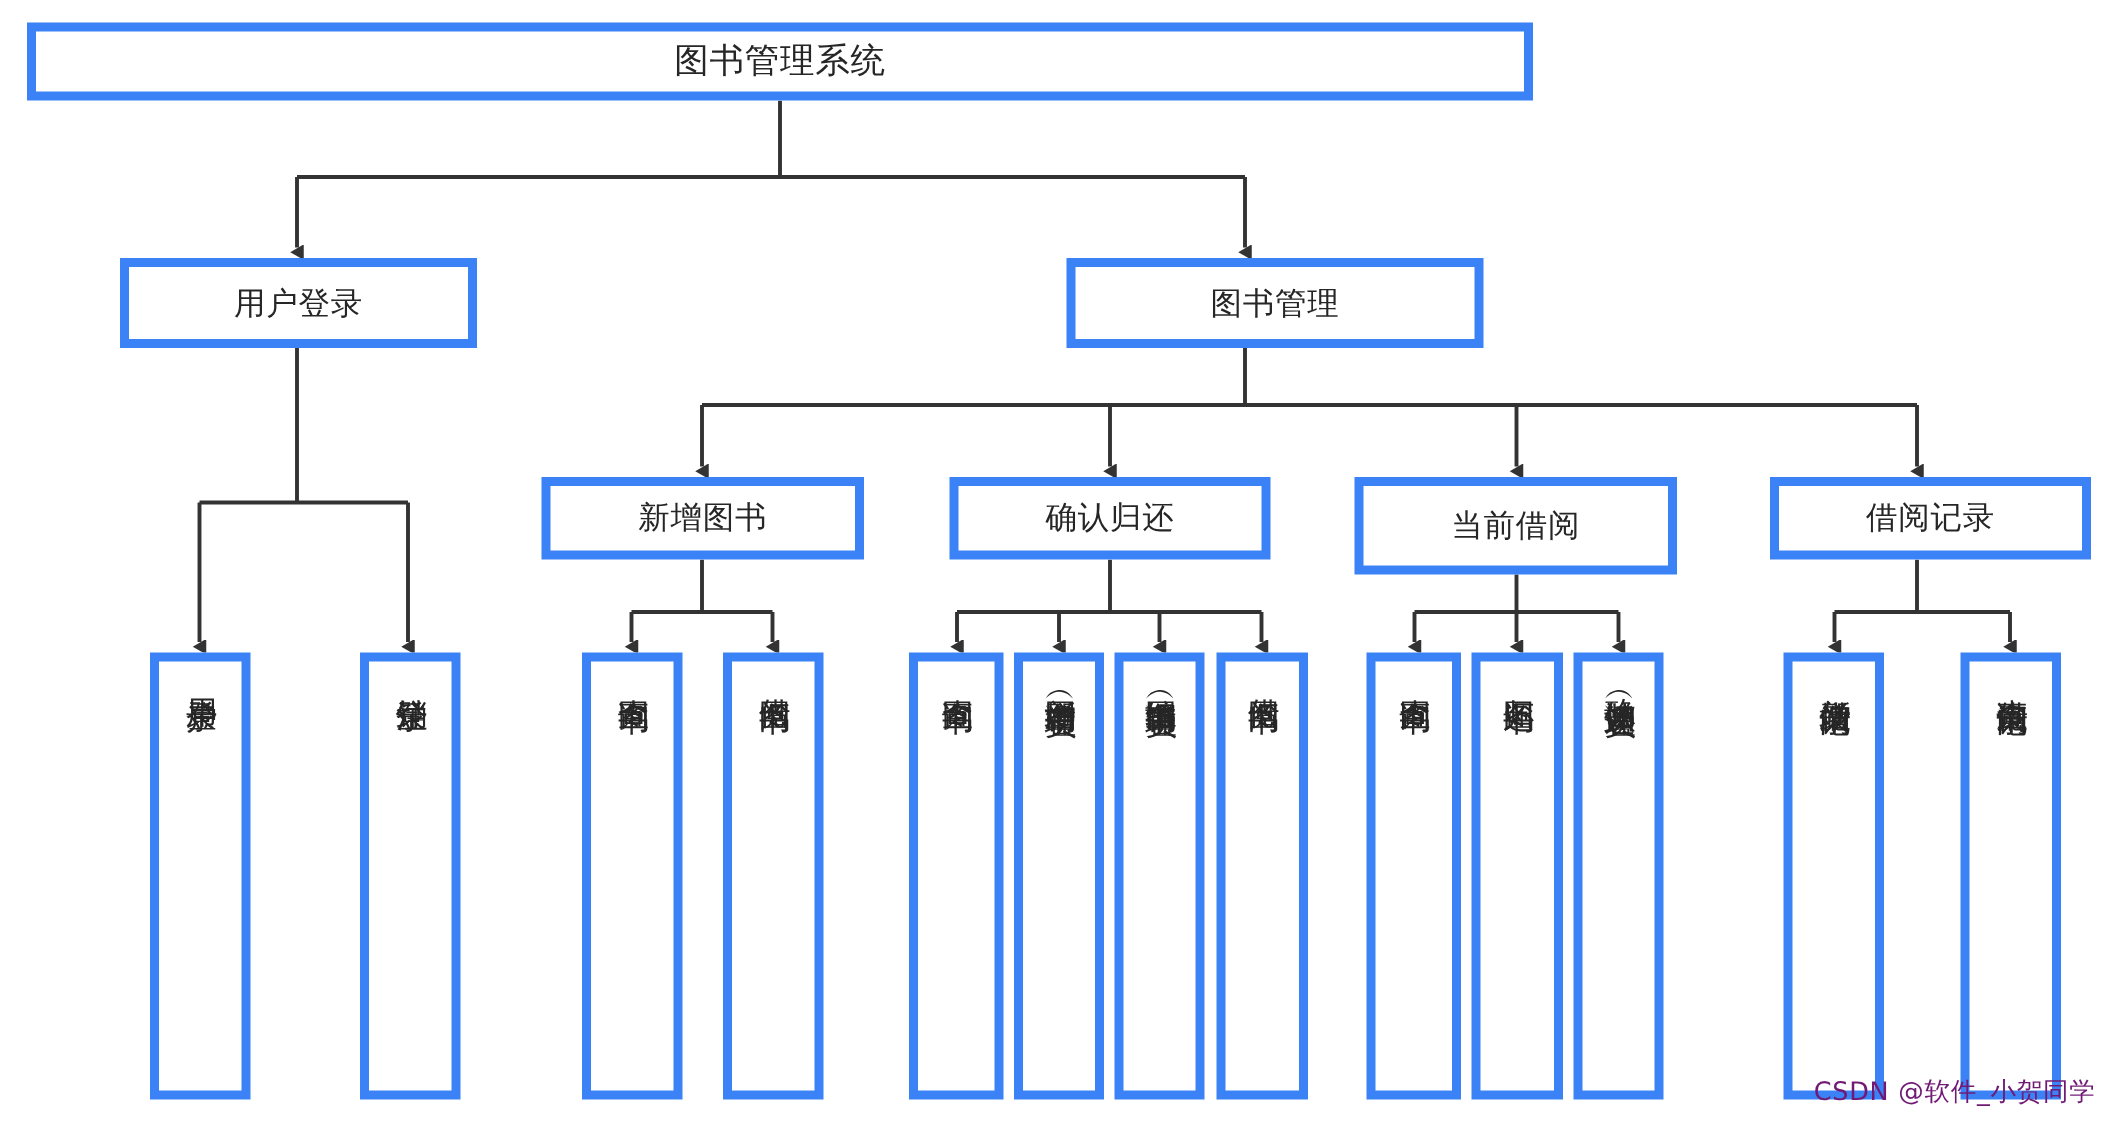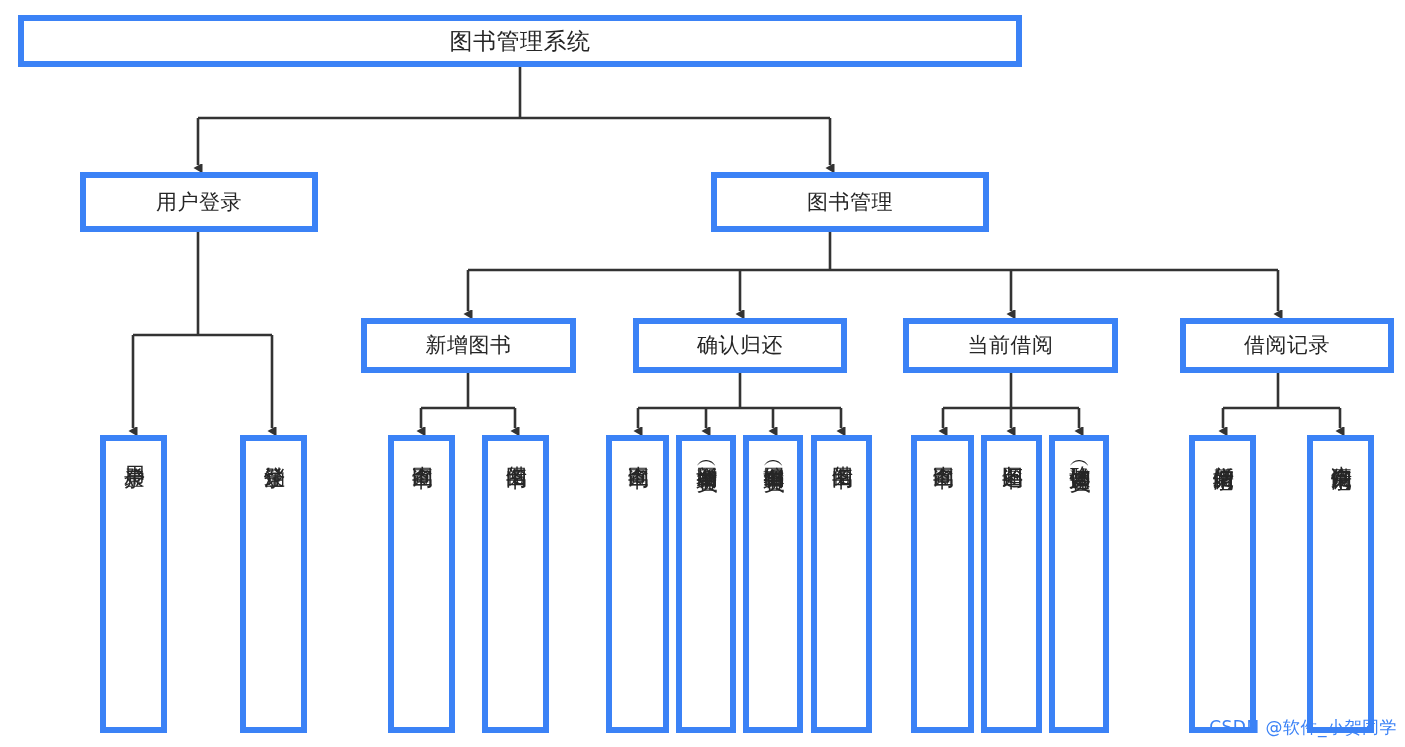--- a/index.html
+++ b/index.html
@@ -55,21 +55,21 @@
     letter-spacing: 1px;
   }
   .node.root .label {
     font-size: 23px;
   }
   .watermark {
     position: absolute;
     right: 8px;
     bottom: 8px;
     font-size: 17px;
-    color: #3b82f6;
+    color: #701a75;
     letter-spacing: 0.5px;
     white-space: nowrap;
   }
 </style>
 </head>
 <body>
 
 <div id="canvas">
 
   <svg class="edges" viewBox="0 0 1405 747" xmlns="http://www.w3.org/2000/svg">
@@ -134,21 +134,21 @@
   <div class="node horiz" style="left:711px; top:172px; width:278px; height:60px;">
     <span class="label">图书管理</span>
   </div>
 
   <div class="node horiz" style="left:361px; top:318px; width:215px; height:55px;">
     <span class="label">新增图书</span>
   </div>
   <div class="node horiz" style="left:633px; top:318px; width:214px; height:55px;">
     <span class="label">确认归还</span>
   </div>
-  <div class="node horiz" style="left:903px; top:318px; width:215px; height:55px;">
+  <div class="node horiz" style="left:903px; top:318px; width:215px; height:65px;">
     <span class="label">当前借阅</span>
   </div>
   <div class="node horiz" style="left:1180px; top:318px; width:214px; height:55px;">
     <span class="label">借阅记录</span>
   </div>
 
   <div class="node vert" style="left:100px; top:435px; width:67px; height:298px;">
     <span class="label">用户登录</span>
   </div>
   <div class="node vert" style="left:240px; top:435px; width:67px; height:298px;">

